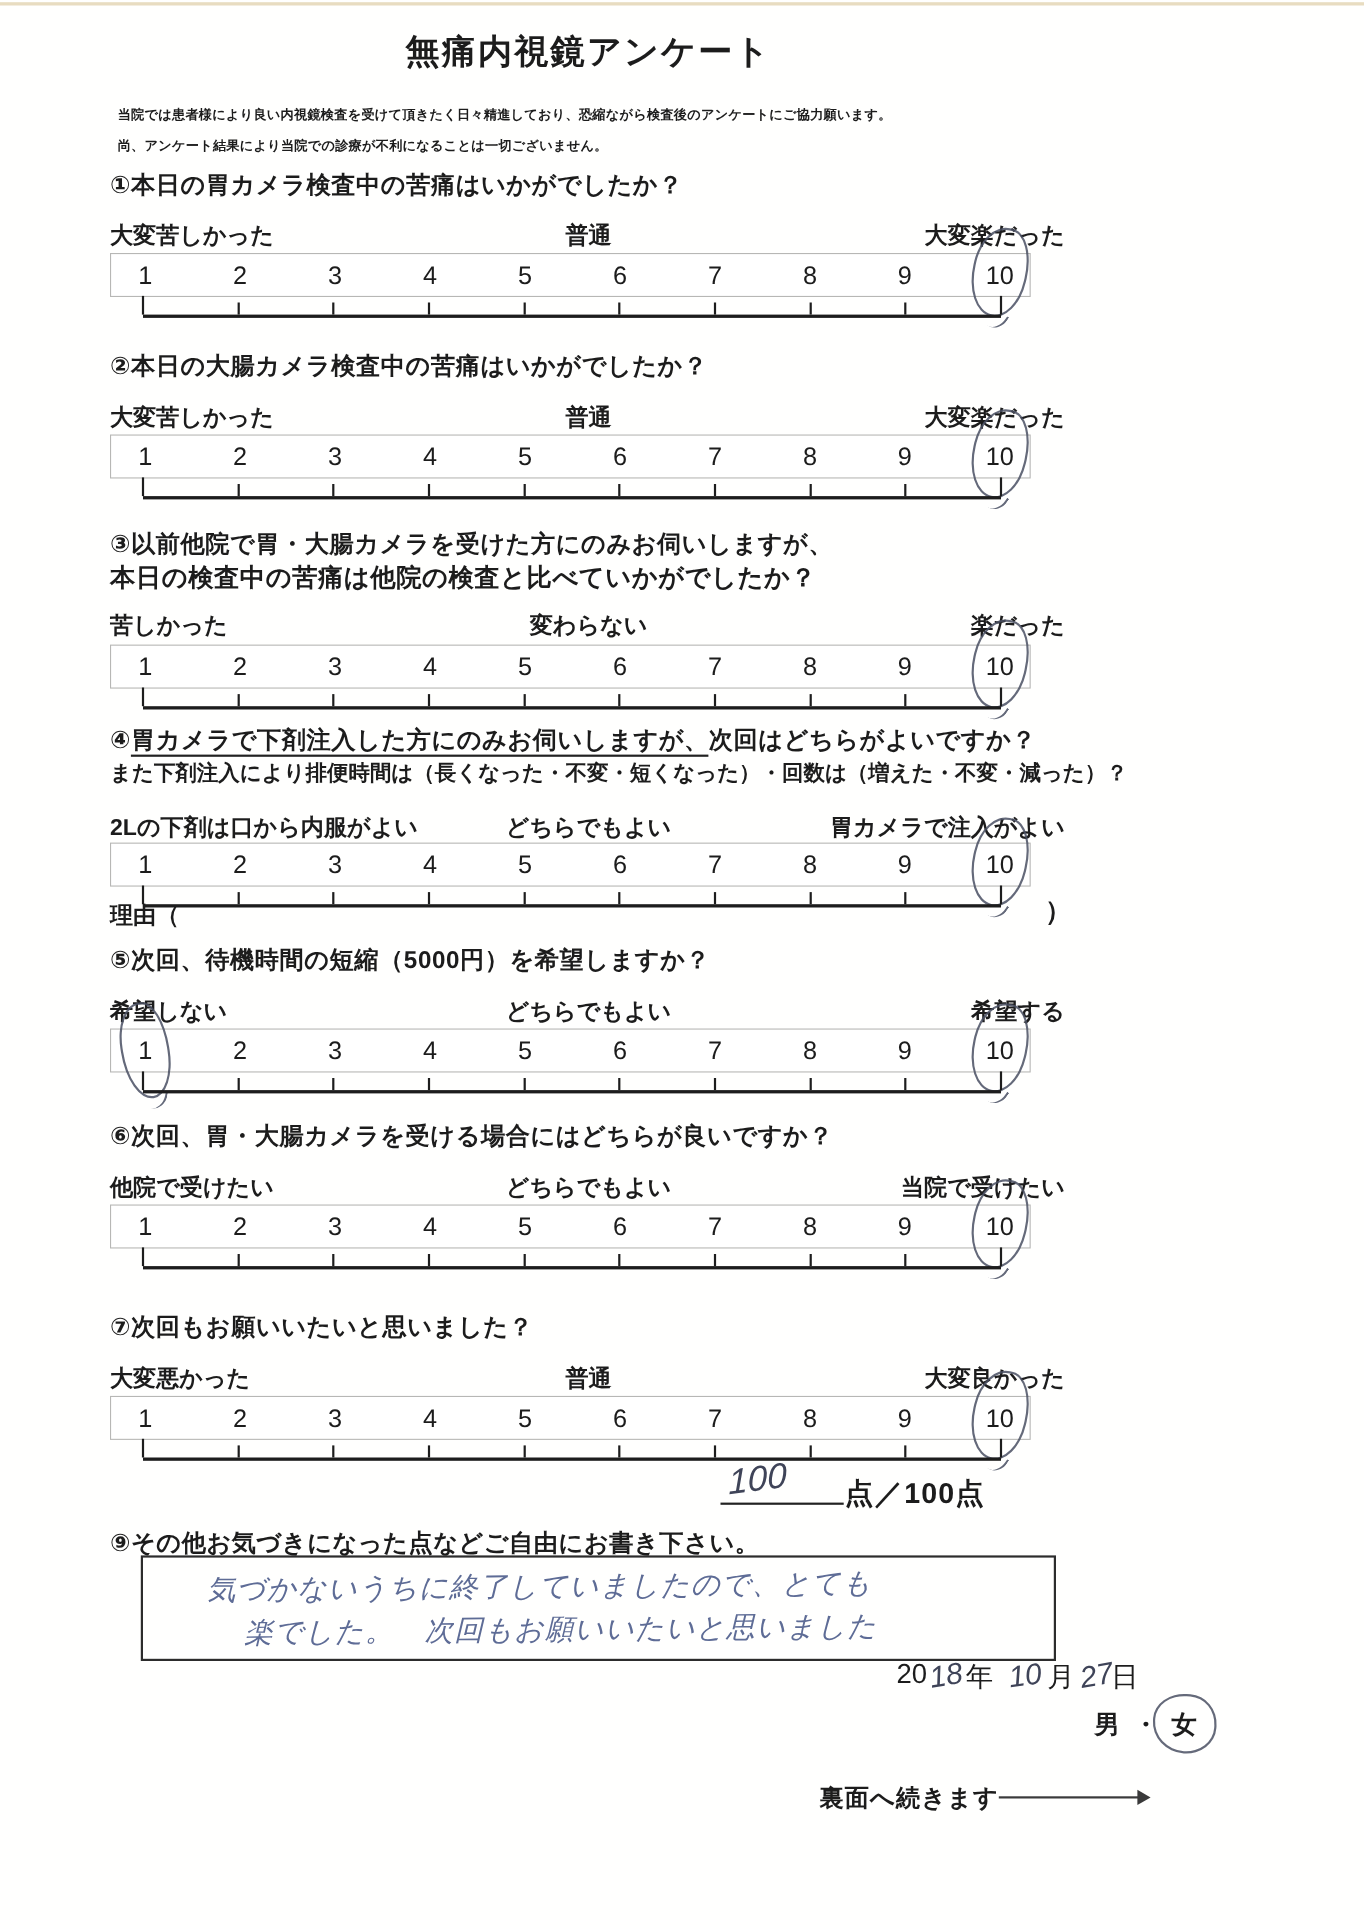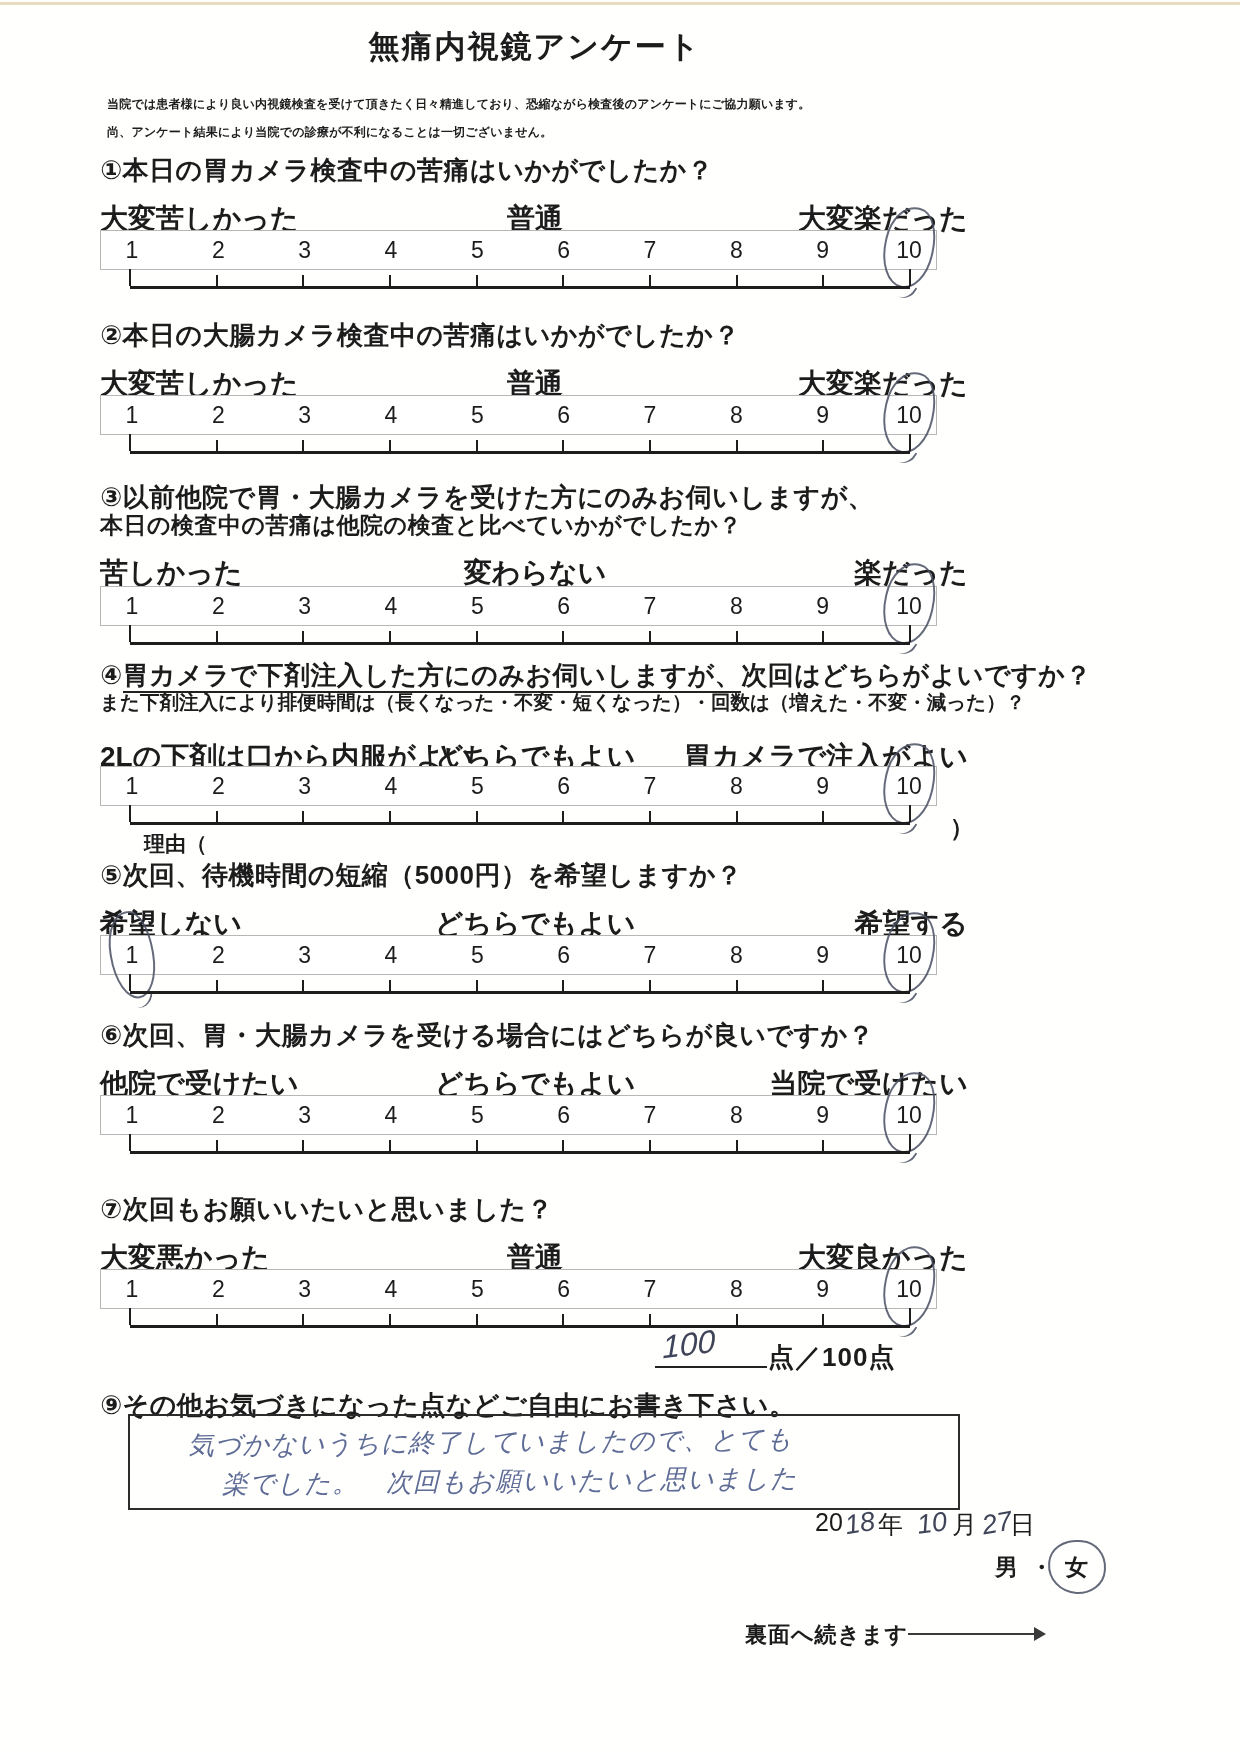--- a/index.html
+++ b/index.html
@@ -6,40 +6,40 @@
   .page{position:relative;width:1240px;height:1754px;background:#fffffe;margin:0 auto;
         font-family:"Liberation Sans","DejaVu Sans",sans-serif;color:#1c1c1c;overflow:hidden;}
   .scan-edge{position:absolute;top:2px;left:0;width:100%;height:3px;background:#e8dcc0;}
 
   .page-title{position:absolute;top:26px;left:0;width:1070px;text-align:center;
               font-size:31px;font-weight:bold;letter-spacing:2px;}
   .intro{position:absolute;left:107px;width:1080px;font-size:12px;font-weight:600;letter-spacing:.2px;}
   .intro.l1{top:96px;} .intro.l2{top:124px;}
 
   .block{position:absolute;left:100px;width:868px;}
-  .q-title{position:absolute;top:0;left:0;font-size:26px;font-weight:600;white-space:nowrap;letter-spacing:.5px;}
+  .q-title{position:absolute;top:0;left:0;font-size:22px;font-weight:600;white-space:nowrap;letter-spacing:.5px;}
   .q-title .ul{border-bottom:2px solid #222;padding-bottom:1px;}
   .q-title2{position:absolute;top:30px;left:0;font-size:23px;font-weight:600;white-space:nowrap;letter-spacing:.5px;}
   .subtitle{position:absolute;top:31px;left:0;font-size:19.5px;font-weight:600;white-space:nowrap;}
-  .labels{position:absolute;top:47px;left:0;width:100%;height:26px;font-size:28px;font-weight:600;}
+  .labels{position:absolute;top:47px;left:0;width:100%;height:26px;font-size:21px;font-weight:600;}
   .lab-left{position:absolute;left:0;top:0;white-space:nowrap;}
   .lab-mid{position:absolute;left:435px;top:0;transform:translateX(-50%);white-space:nowrap;}
   .lab-right{position:absolute;right:0;top:0;white-space:nowrap;}
   .scalebox{position:absolute;top:77px;left:0;width:835px;height:38px;border:1px solid #b7b7b5;
             background:#fff;}
   .nums{display:flex;justify-content:space-between;padding:0 10px 0 14px;height:100%;}
   .num{position:relative;width:34px;text-align:center;font-size:23px;line-height:38px;}
   .ruler{position:absolute;top:115px;left:30px;width:780px;height:18px;border-bottom:3px solid #1d1d1d;}
   .tick{position:absolute;bottom:0;width:2px;height:11px;background:#1d1d1d;transform:translateX(-50%);}
   .tick.end{height:17px;}
 
   .b-q3 .labels{top:74px;} .b-q3 .scalebox{top:106px;} .b-q3 .ruler{top:144px;}
   .b-q4 .labels{top:80px;} .b-q4 .scalebox{top:108px;} .b-q4 .ruler{top:146px;}
   .reason{position:absolute;top:160px;left:0;width:100%;font-size:21px;font-weight:600;}
-  .reason .open{position:absolute;left:0;top:12px;margin-left:44px;}
+  .reason .open{position:absolute;left:0;top:0;}
   .reason .blank{position:absolute;left:70px;top:0;width:770px;height:26px;}
   .reason .close{position:absolute;left:850px;top:-6px;font-size:24px;}
 
   .hand-circle{position:absolute;left:50%;top:50%;width:46px;height:78px;
                border:2px solid #4a5063;border-radius:52% 46% 50% 54%/46% 52% 48% 54%;
                transform:translate(-50%,-53%) rotate(13deg);opacity:.85;pointer-events:none;}
   .hand-circle::after{content:"";position:absolute;bottom:-13px;right:8px;width:13px;height:17px;
                border-right:2px solid #4a5063;border-radius:0 0 85% 0;transform:rotate(20deg);}
   .hand-circle.c1{width:40px;height:84px;transform:translate(-50%,-50%) rotate(-9deg);}
   .hand-circle.age{width:86px;height:48px;transform:translate(-50%,-50%) rotate(-7deg);}

